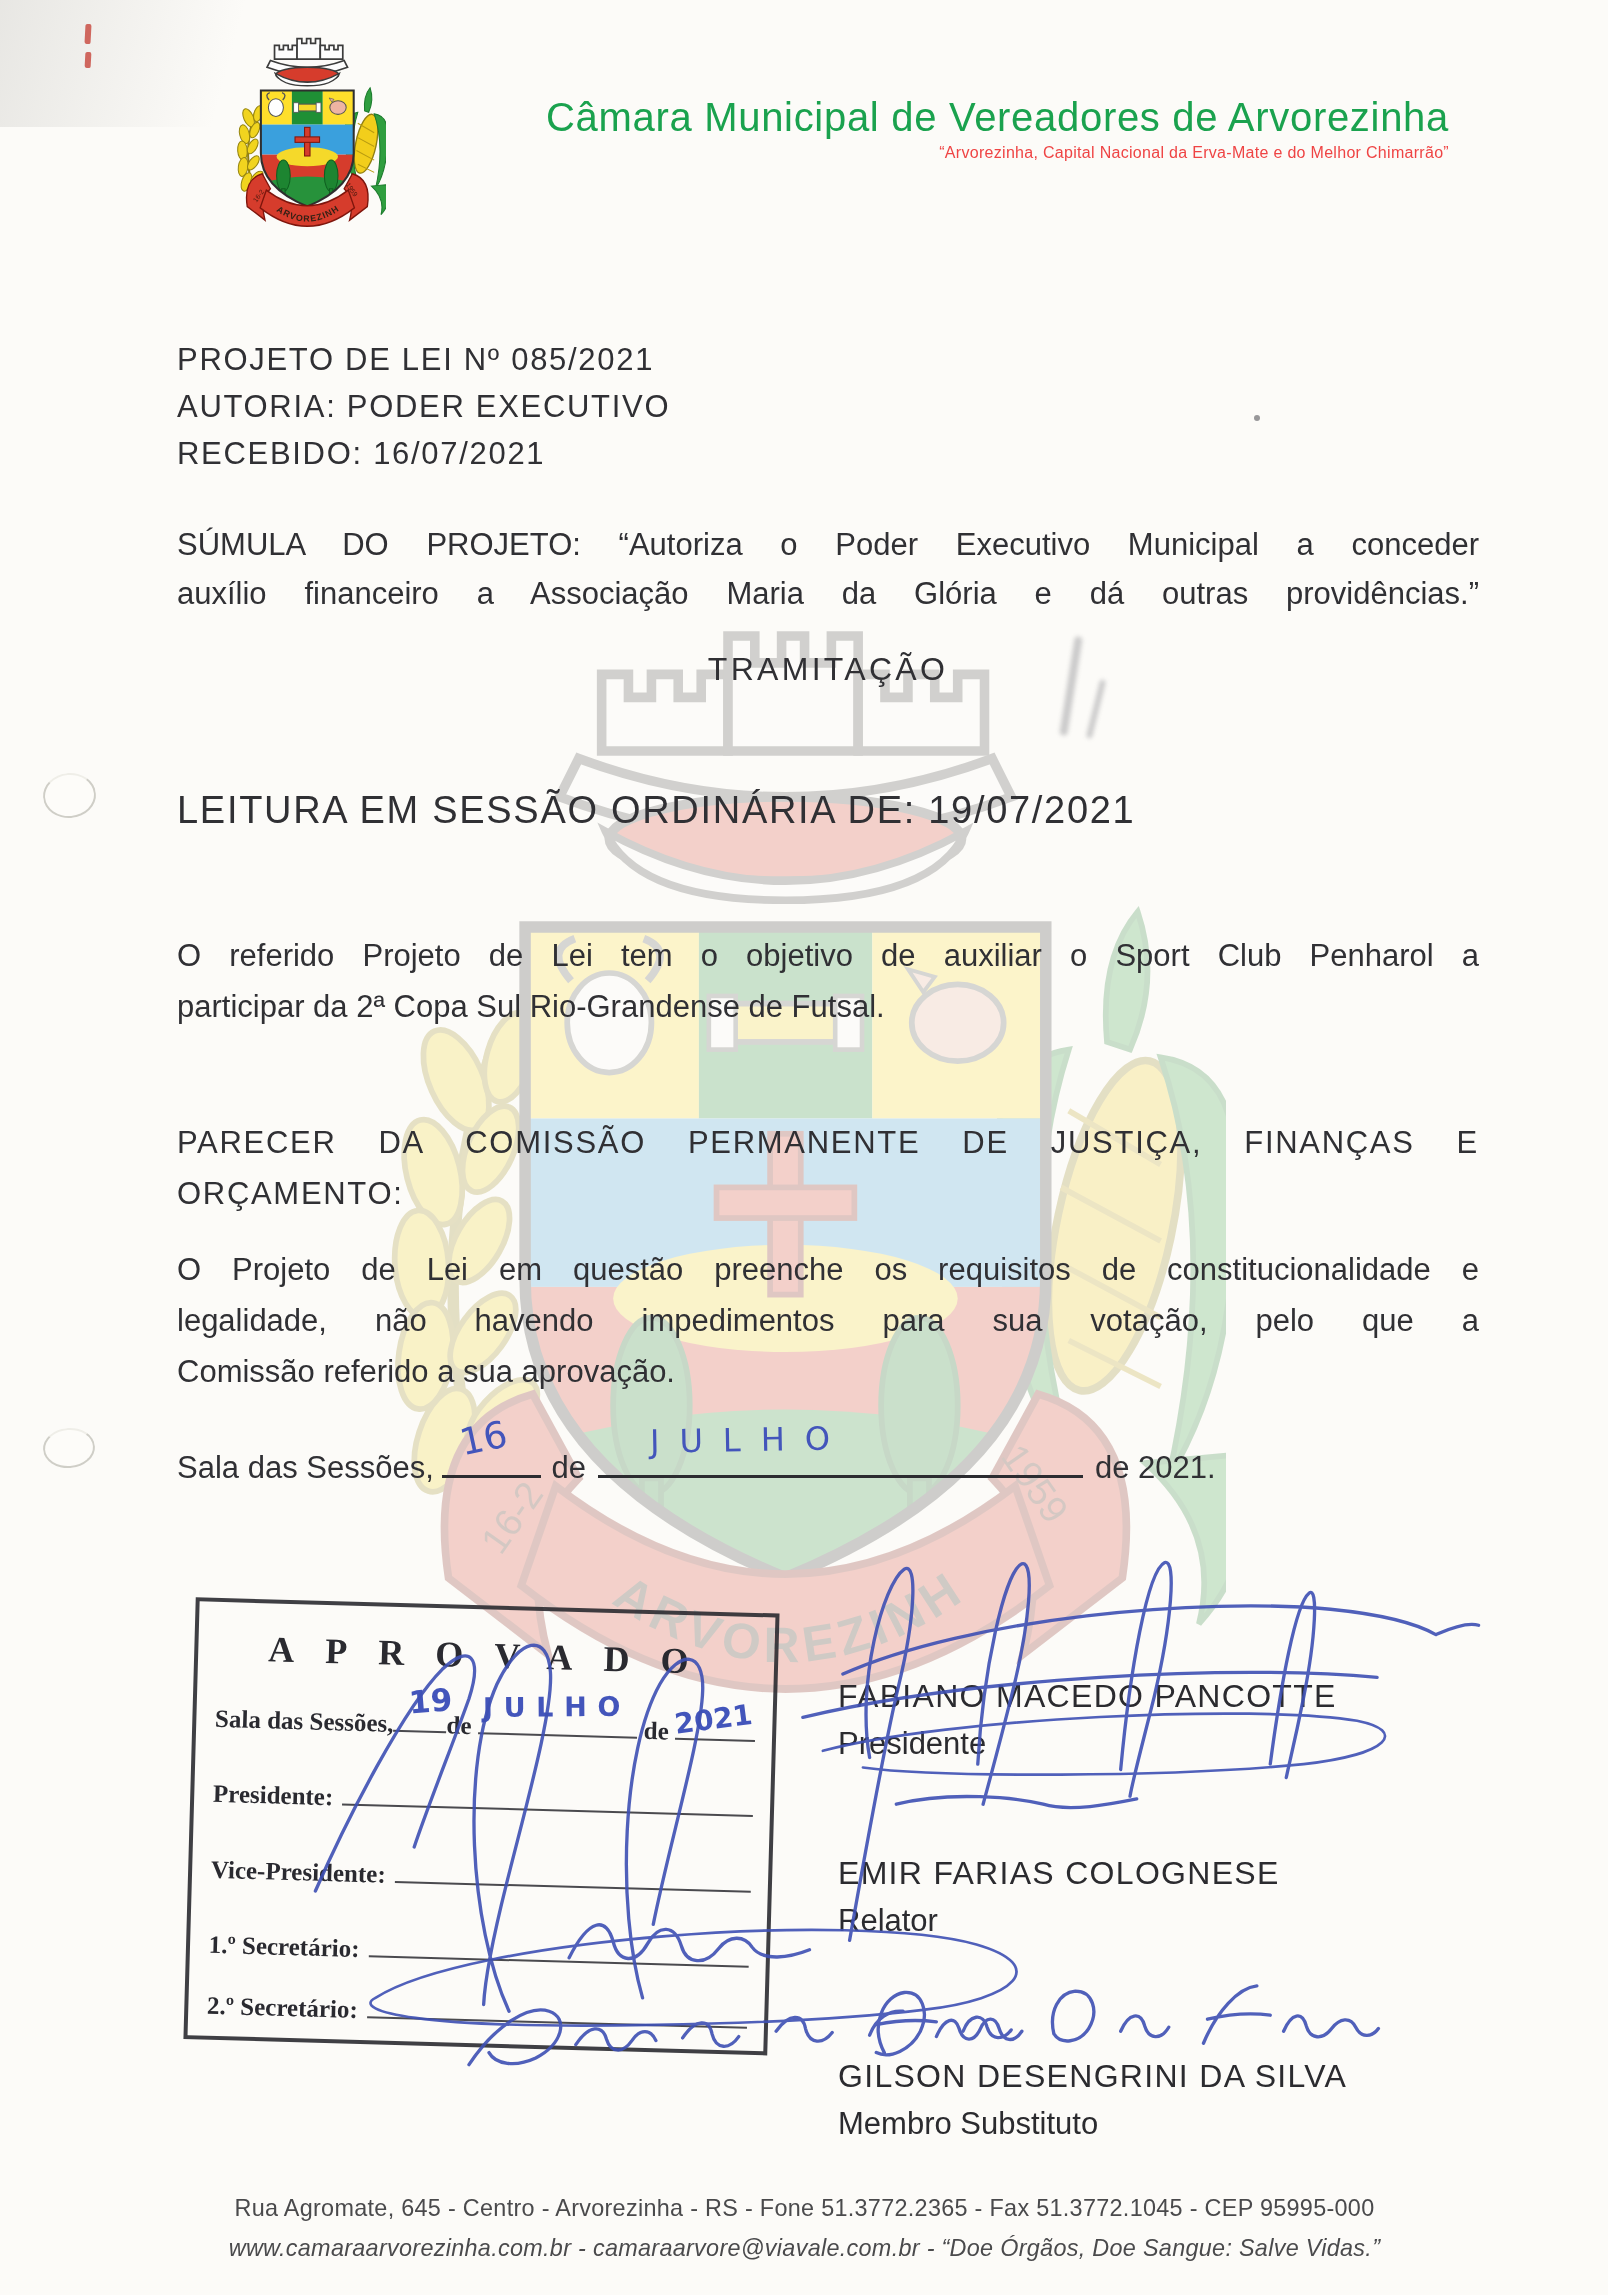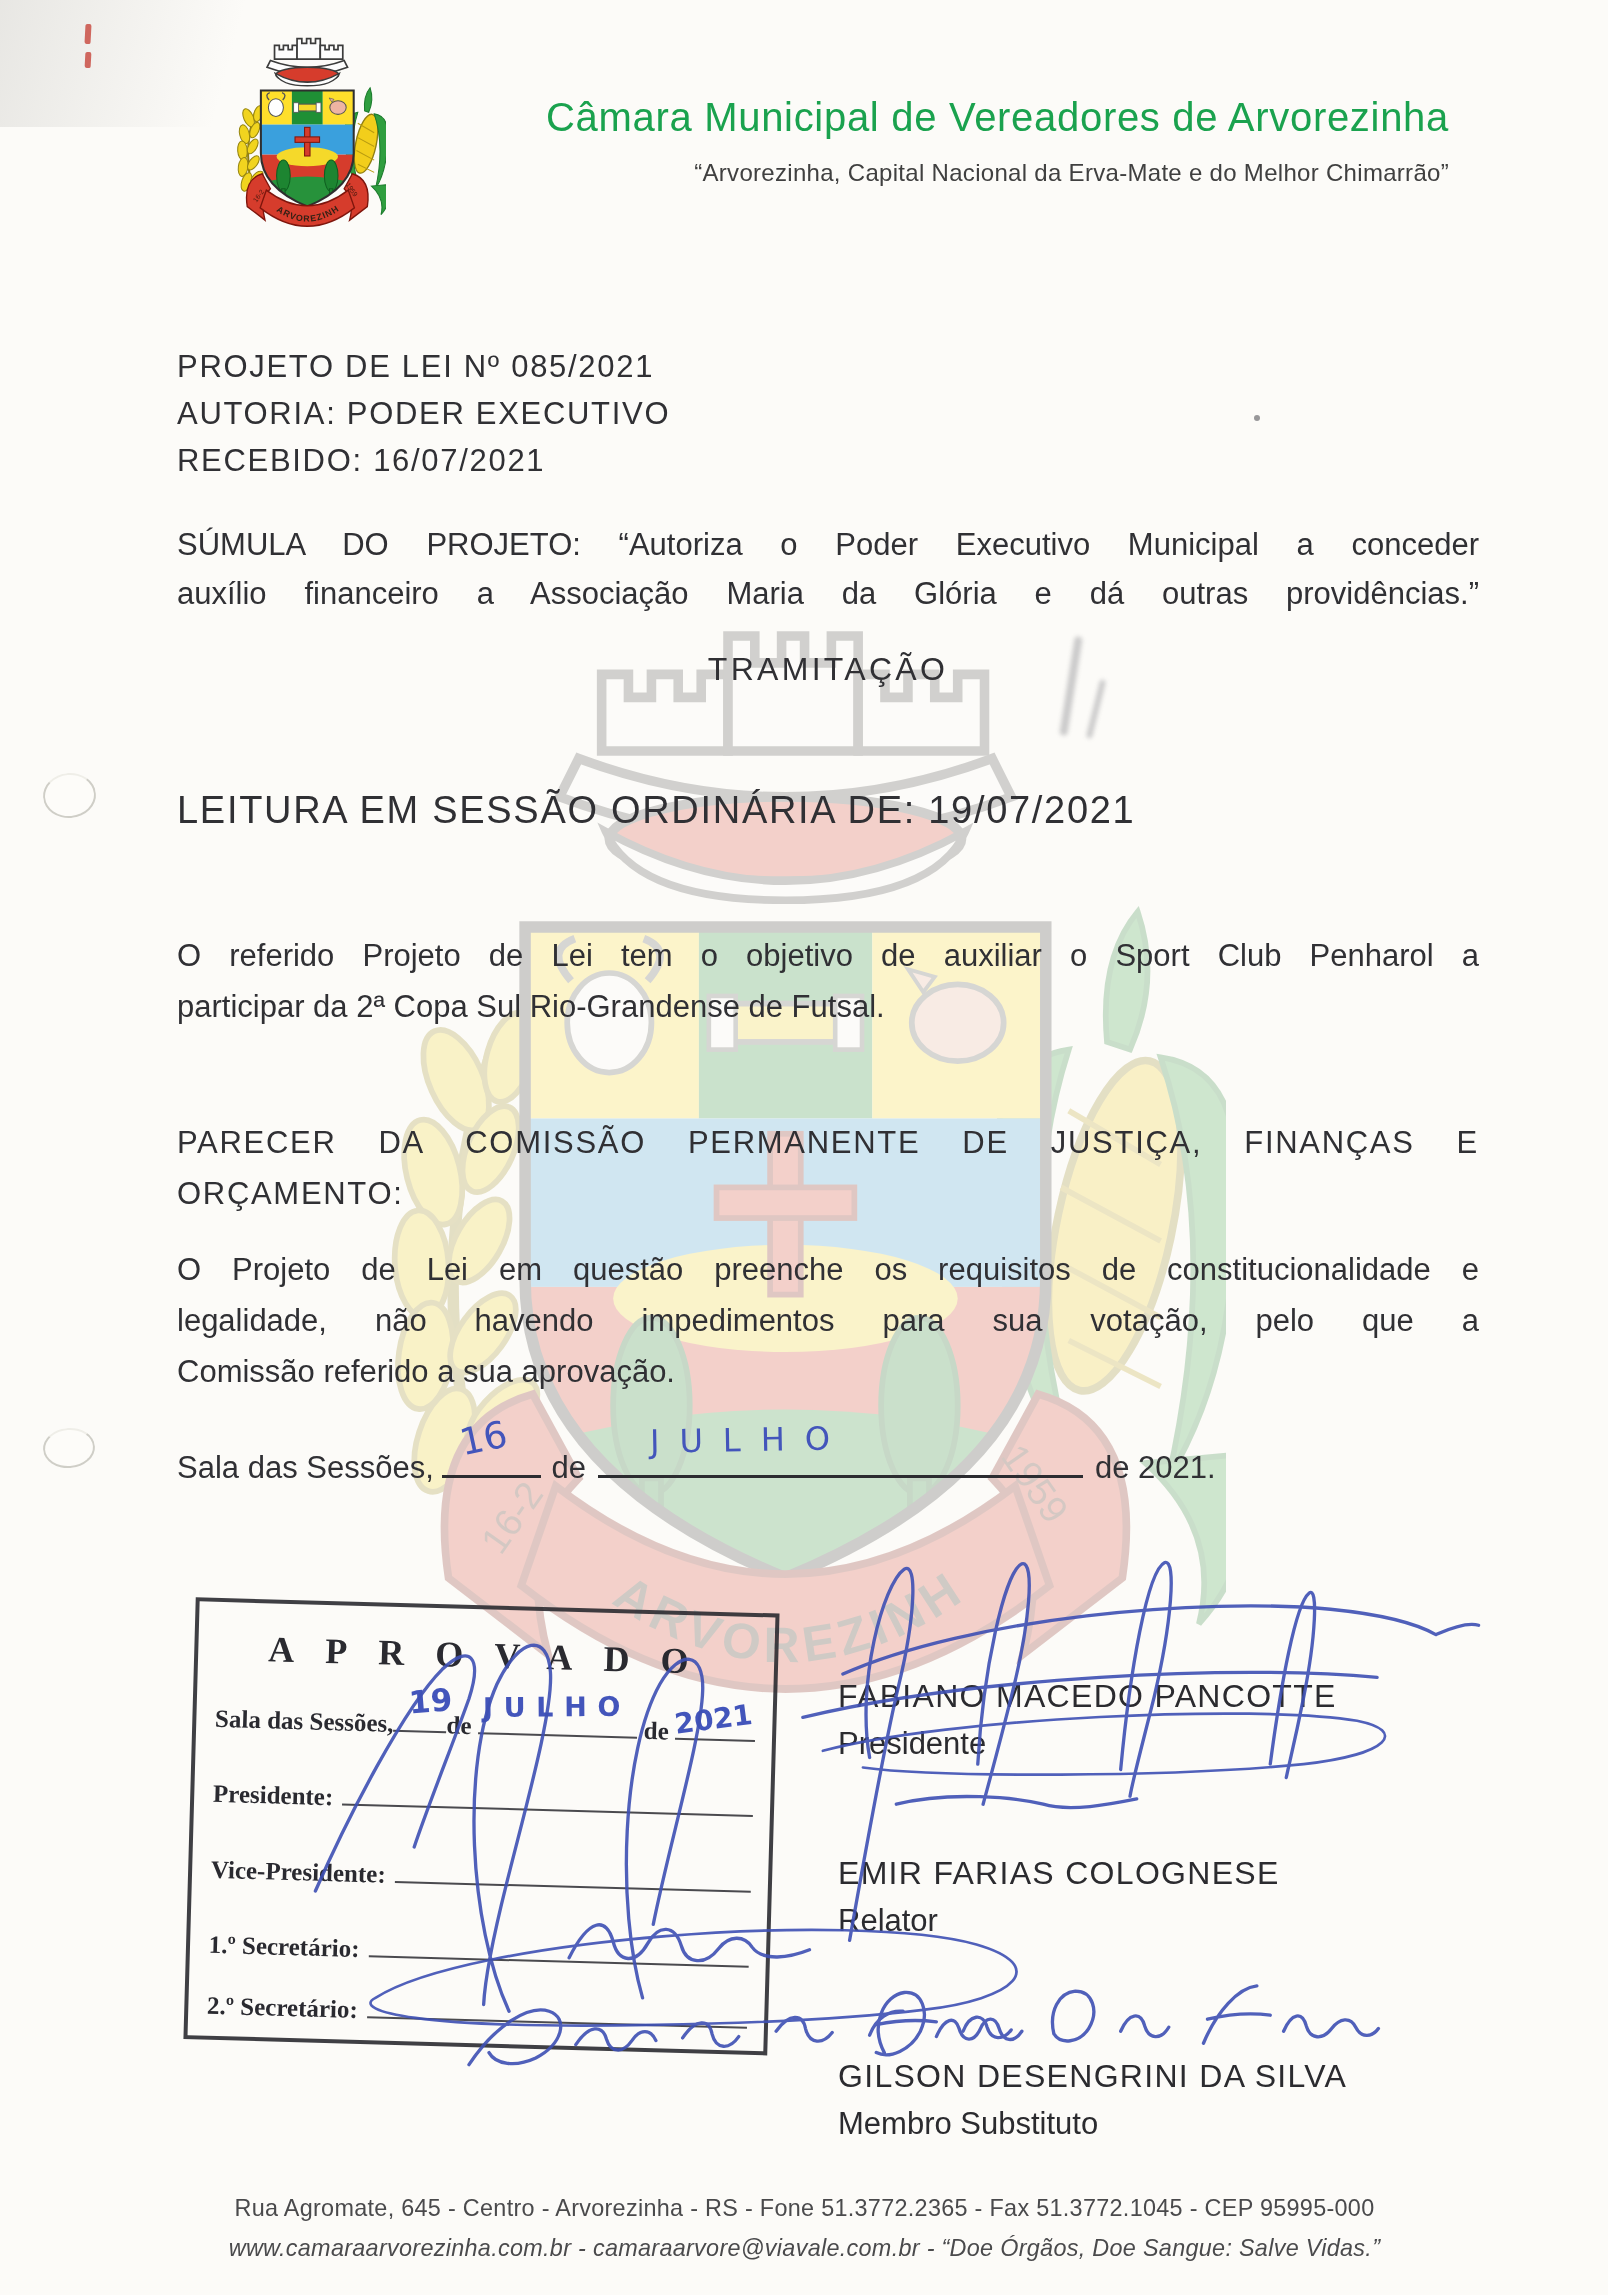--- a/index.html
+++ b/index.html
@@ -7,21 +7,21 @@
         font-family:"Liberation Sans",sans-serif;color:#303034;}
   .abs{position:absolute;}
   
   .corner-shade{left:0;top:0;width:414px;height:127px;
      background:linear-gradient(105deg,#d7d6d2 0%,rgba(215,214,210,0) 55%);opacity:.55;}
   .red-mark{left:85px;width:6px;background:#c4392f;opacity:.75;border-radius:2px;}
   .crest-logo{left:232px;top:27px;width:154px;height:215px;}
   .crest-watermark{left:364px;top:571px;width:862px;height:1206px;opacity:.22;}
   .header-text{left:461px;top:95px;width:988px;text-align:right;}
   .header-title{font-size:40px;line-height:1.1;color:#1aa24e;letter-spacing:0.7px;}
-  .header-subtitle{margin-top:20px;font-size:24px;color:#404040;letter-spacing:0.3px;}
+  .header-subtitle{margin-top:5px;font-size:16px;color:#ef4444;letter-spacing:0.3px;}
   
   .btxt{position:absolute;left:177px;width:1302px;font-size:31px;color:#303034;}
   .lh71 div{line-height:47px;} .lh74 div{line-height:49px;} .lh76 div{line-height:51px;}
   .caps{letter-spacing:1.7px;}
   .jline{text-align:justify;text-align-last:justify;}
   .lline{text-align:left;}
   .center{text-align:center;}
   
   .session-row{display:flex;align-items:baseline;white-space:nowrap;}
   .blank{display:inline-block;border-bottom:3.3px solid #2c2c30;position:relative;height:27px;}
@@ -171,21 +171,21 @@
     </svg>
 
   <svg class="abs crest-logo" viewBox="40 25 225 315">
       <use href="#crest"></use>
     </svg>
   <div class="abs header-text">
     <div class="header-title">Câmara Municipal de Vereadores de Arvorezinha</div>
     <div class="header-subtitle">“Arvorezinha, Capital Nacional da Erva-Mate e do Melhor Chimarrão”</div>
   </div>
 
-  <div class="btxt caps lh71" style="top:343px;">
+  <div class="btxt caps lh71" style="top:336px;">
     <div>PROJETO DE LEI Nº 085/2021</div>
     <div>AUTORIA: PODER EXECUTIVO</div>
     <div>RECEBIDO: 16/07/2021</div>
   </div>
 
   <div class="btxt lh74" style="top:520px;">
     <div class="jline">SÚMULA DO PROJETO:  “Autoriza o Poder Executivo Municipal a conceder</div>
     <div class="jline">auxílio financeiro a Associação Maria da Glória  e dá outras providências.”</div>
   </div>
 

